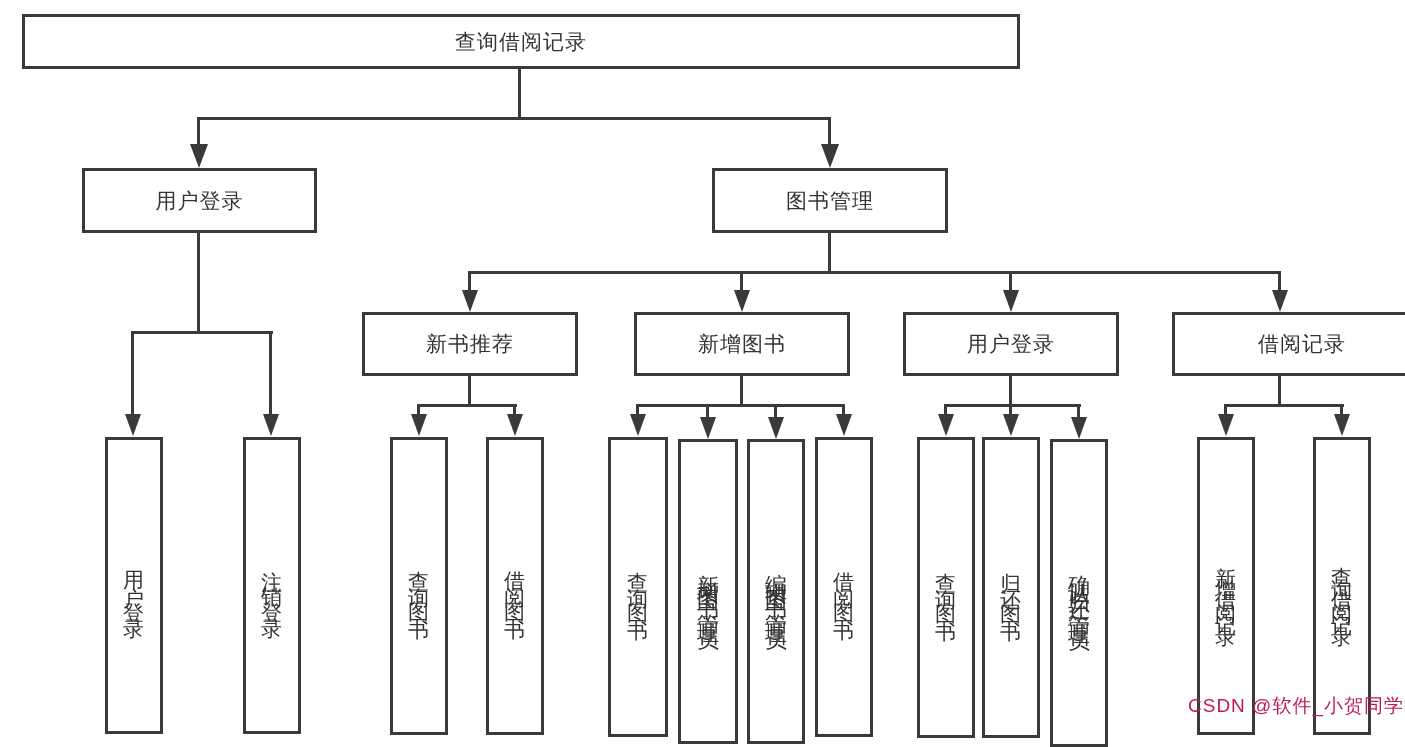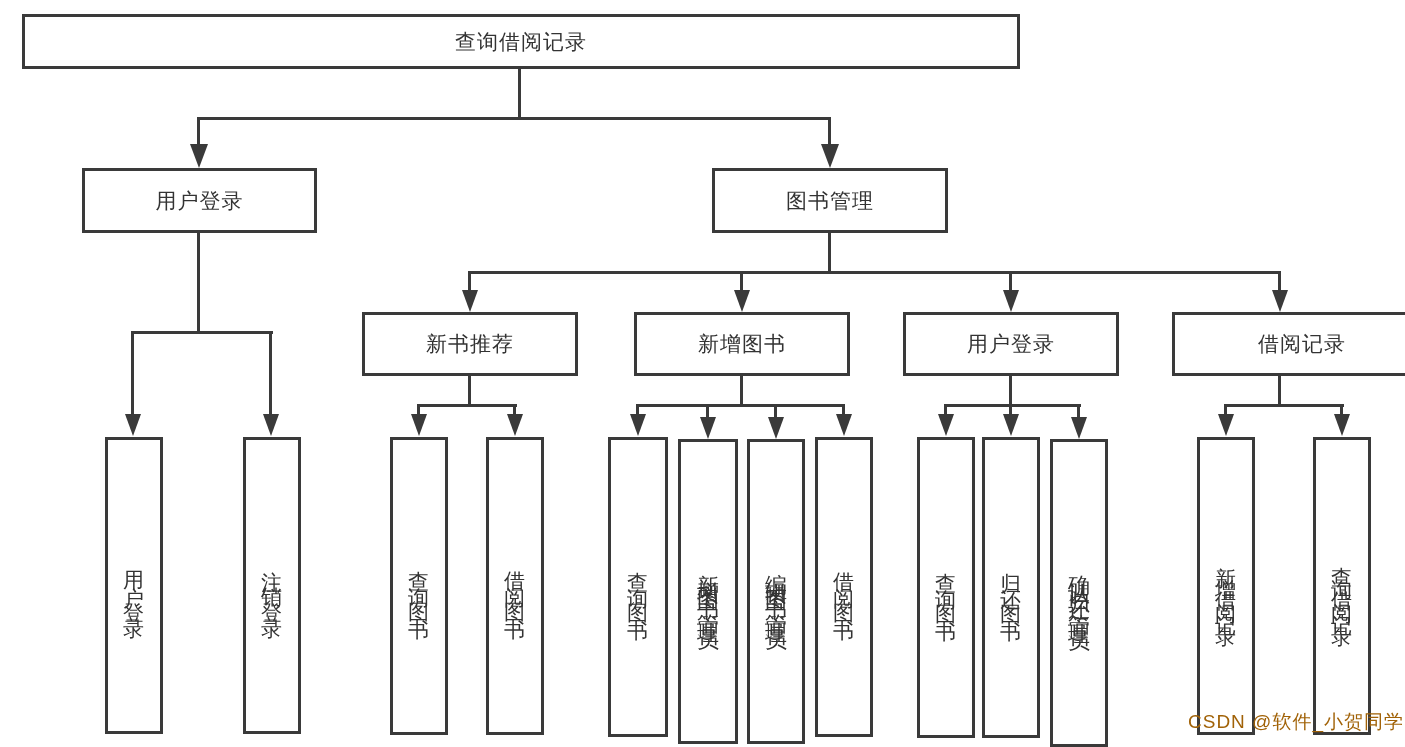--- a/index.html
+++ b/index.html
@@ -50,23 +50,23 @@
     border-top: 22px solid #3a3a3a;
   }
   .ahead.big {
     border-left-width: 9px;
     border-right-width: 9px;
     border-top-width: 24px;
   }
   .watermark {
     position: absolute;
     left: 1188px;
-    top: 709px;
+    top: 693px;
     font-size: 19px;
-    color: #a16207;
+    color: #be185d;
     letter-spacing: 1px;
     white-space: nowrap;
     z-index: 5;
   }
 </style>
 </head>
 <body>
 
 <div class="canvas">
 

